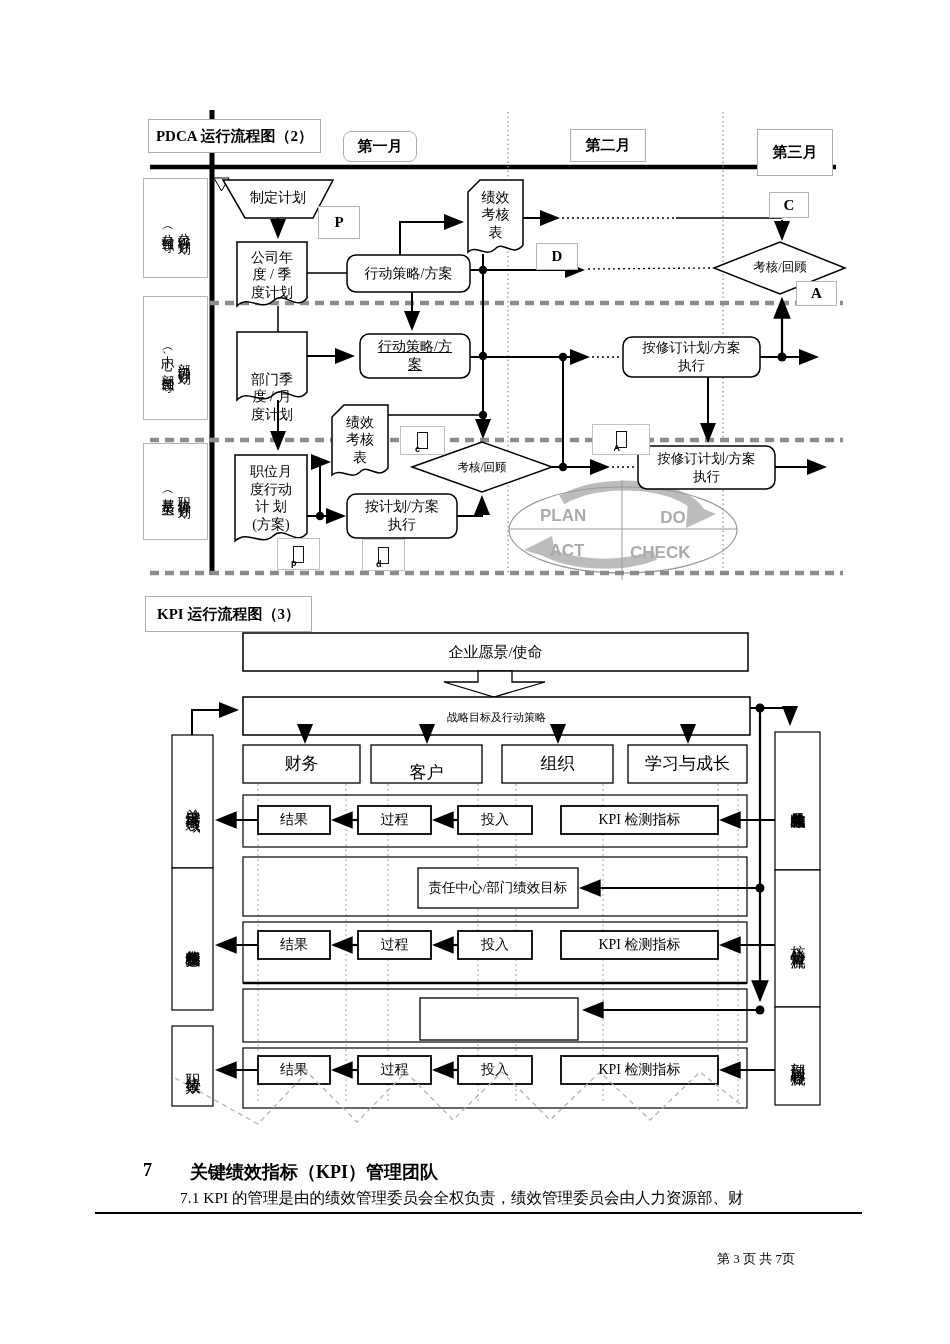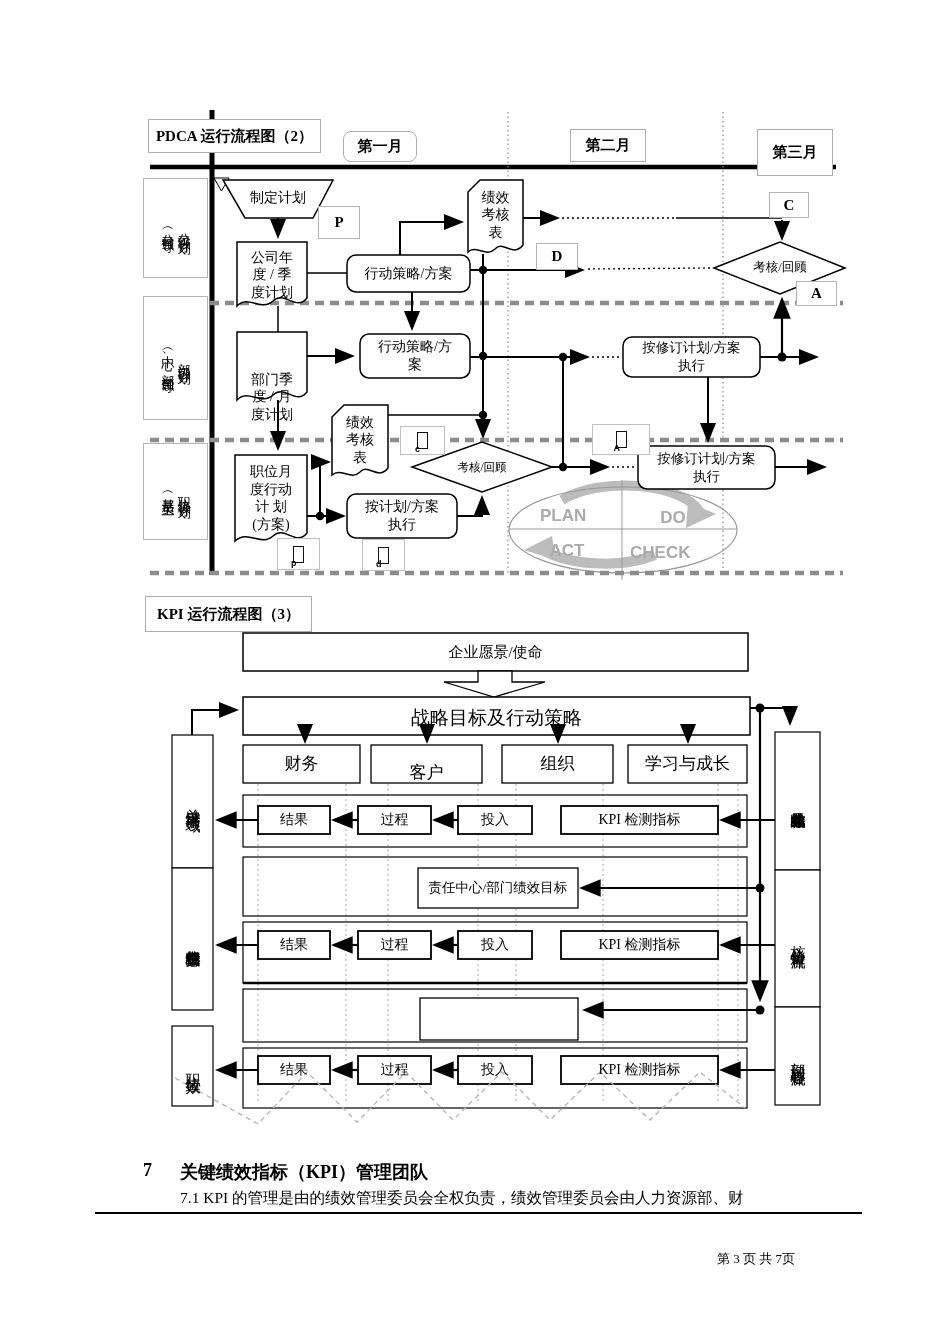--- a/index.html
+++ b/index.html
@@ -221,21 +221,21 @@
 度 / 季
 度计划</div>
 <div class="abs lbl node" style="left:347px;top:255px;width:123px;height:37px;">行动策略/方案</div>
 <div class="abs lbl node pre" style="left:468px;top:182px;width:55px;height:66px;">绩效
 考核
 表</div>
 <div class="abs lbl" style="left:716px;top:255px;width:128px;height:26px;font-size:12.5px;">考核/回顾</div>
 <div class="abs lbl node pre" style="left:237px;top:336px;width:70px;height:58px;margin-top:32px;">部门季
 度 / 月
 度计划</div>
-<div class="abs lbl node pre" style="left:360px;top:334px;width:110px;height:44px;line-height:1.3;">行动策略/方
+<div class="abs lbl node pre" style="left:360px;top:334px;width:110px;height:44px;line-height:1.3;text-decoration:underline;">行动策略/方
 案</div>
 <div class="abs lbl pre" style="left:623px;top:337px;width:137px;height:40px;font-size:13.5px;line-height:1.3;">按修订计划/方案
 执行</div>
 <div class="abs lbl node pre" style="left:332px;top:407px;width:56px;height:66px;">绩效
 考核
 表</div>
 <div class="abs lbl" style="left:414px;top:455px;width:136px;height:24px;font-size:11.5px;">考核/回顾</div>
 <div class="abs lbl node pre" style="left:235px;top:459px;width:72px;height:78px;">职位月
 度行动
 计  划
@@ -272,21 +272,21 @@
     </div>
 
 <div class="abs wm" style="left:540px;top:508px;width:46px;"><span>PLAN</span></div>
 <div class="abs wm" style="left:650px;top:510px;width:46px;"><span>DO</span></div>
 <div class="abs wm" style="left:544px;top:543px;width:46px;"><span>ACT</span></div>
 <div class="abs wm" style="left:630px;top:545px;width:56px;"><span>CHECK</span></div>
 
 <div class="abs lbl boxed bold" style="left:145px;top:596px;width:167px;height:36px;font-size:15px;">KPI 运行流程图（3）</div>
 
 <div class="abs lbl node" style="left:243px;top:633px;width:505px;height:38px;font-size:15px;">企业愿景/使命</div>
-<div class="abs lbl node" style="left:243px;top:697px;width:507px;height:42px;font-size:19px;">战略目标及行动策略</div>
+<div class="abs lbl node" style="left:243px;top:697px;width:507px;height:42px;font-size:11px;">战略目标及行动策略</div>
 <div class="abs lbl" style="left:243px;top:745px;width:117px;height:38px;font-size:17px;">财务</div>
 <div class="abs lbl" style="left:371px;top:745px;width:111px;height:56px;font-size:17px;">客户</div>
 <div class="abs lbl" style="left:502px;top:745px;width:111px;height:38px;font-size:17px;">组织</div>
 <div class="abs lbl" style="left:628px;top:745px;width:119px;height:38px;font-size:17px;">学习与成长</div>
 
 <div class="abs lbl node" style="left:258px;top:806px;width:72px;height:28px;">结果</div>
 <div class="abs lbl node" style="left:358px;top:806px;width:73px;height:28px;">过程</div>
 <div class="abs lbl node" style="left:458px;top:806px;width:74px;height:28px;">投入</div>
 <div class="abs lbl node" style="left:561px;top:806px;width:157px;height:28px;">KPI 检测指标</div>
 
@@ -304,17 +304,17 @@
 <div class="abs lbl node" style="left:561px;top:1056px;width:157px;height:28px;">KPI 检测指标</div>
 
 <div class="abs lbl vtext side" style="left:172px;top:735px;width:41px;height:133px;">关键结果领域</div>
 <div class="abs lbl vtext side" style="left:172px;top:868px;width:41px;height:142px;letter-spacing:0;">相关责任中心绩效</div>
 <div class="abs lbl vtext side" style="left:172px;top:1026px;width:41px;height:80px;">职位绩效</div>
 <div class="abs lbl vtext side" style="left:775px;top:732px;width:45px;height:138px;letter-spacing:0;">战略业务单元结构</div>
 <div class="abs lbl vtext side" style="left:775px;top:870px;width:45px;height:137px;">核心价值流程</div>
 <div class="abs lbl vtext side" style="left:775px;top:1007px;width:45px;height:98px;">部门核心流程</div>
 
 <div class="abs heading" style="left:143px;top:1160px;">7</div>
-<div class="abs heading" style="left:180px;top:1160px;">关键绩效指标（KPI）管理团队</div>
+<div class="abs heading" style="left:190px;top:1160px;">关键绩效指标（KPI）管理团队</div>
 <div class="abs body-line" style="left:180px;top:1188px;width:690px;">7.1  KPI 的管理是由的绩效管理委员会全权负责，绩效管理委员会由人力资源部、财</div>
 <div class="abs footer" style="left:595px;top:1221px;width:200px;text-align:right;margin-top:29px;">第 3 页 共 7页</div>
 
 </div>
 
 </body></html>

